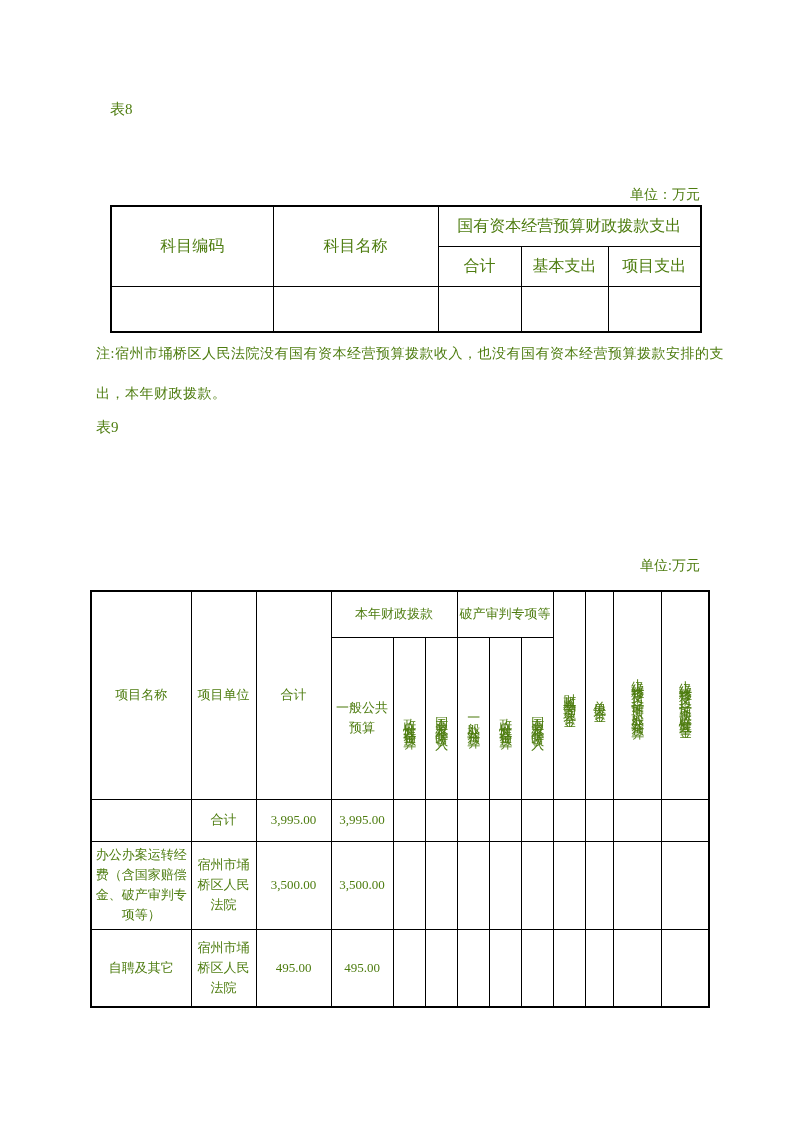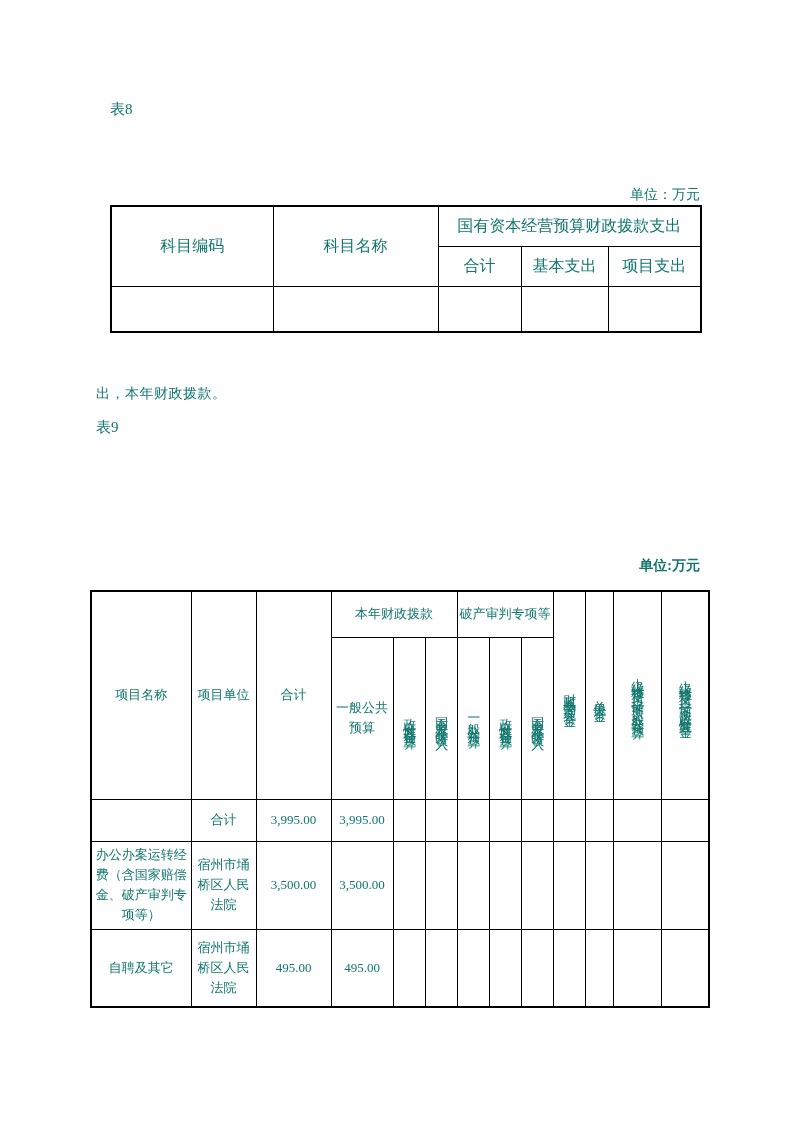--- a/index.html
+++ b/index.html
@@ -1,21 +1,21 @@
 <!DOCTYPE html>
 <html><head>
 <meta charset="utf-8">
 <style>
   * { margin:0; padding:0; box-sizing:border-box; }
   html,body { background:#ffffff; }
   .page {
     position:relative;
     width:793px; height:1035px;
     background:#ffffff;
-    color:#0f766e;
+    color:#4d7c0f;
     font-family:"Liberation Serif","DejaVu Serif",serif;
     overflow:hidden;
   }
   .abs { position:absolute; }
   .tbl-label { font-size:15px; }
   .doc-title {
     left:0; width:793px; text-align:center;
     font-size:21px; font-weight:700; letter-spacing:1px;
   }
   .unit-label { font-size:14px; }
@@ -84,26 +84,27 @@
       <tr style="height:46px;">
         <td></td>
         <td></td>
         <td></td>
         <td></td>
         <td></td>
       </tr>
     </tbody>
   </table>
 
+  <div class="abs note-line" style="left:96px; top:345px;">注:宿州市埇桥区人民法院没有国有资本经营预算拨款收入，也没有国有资本经营预算拨款安排的支</div>
   <div class="abs note-line" style="left:96px; top:385px;">出，本年财政拨款。</div>
 
   <div class="abs tbl-label" style="left:96px; top:418px;">表9</div>
 
 
-  <div class="abs unit-label" style="right:93px; top:557px;font-weight:bold;">单位:万元</div>
+  <div class="abs unit-label" style="right:93px; top:557px;">单位:万元</div>
 
   <table class="abs doc t9" style="left:90px; top:590px;">
     <colgroup>
       <col style="width:100px">
         <col style="width:65px">
         <col style="width:75px">
       <col style="width:62px">
         <col style="width:32px">
         <col style="width:32px">
       <col style="width:32px">

